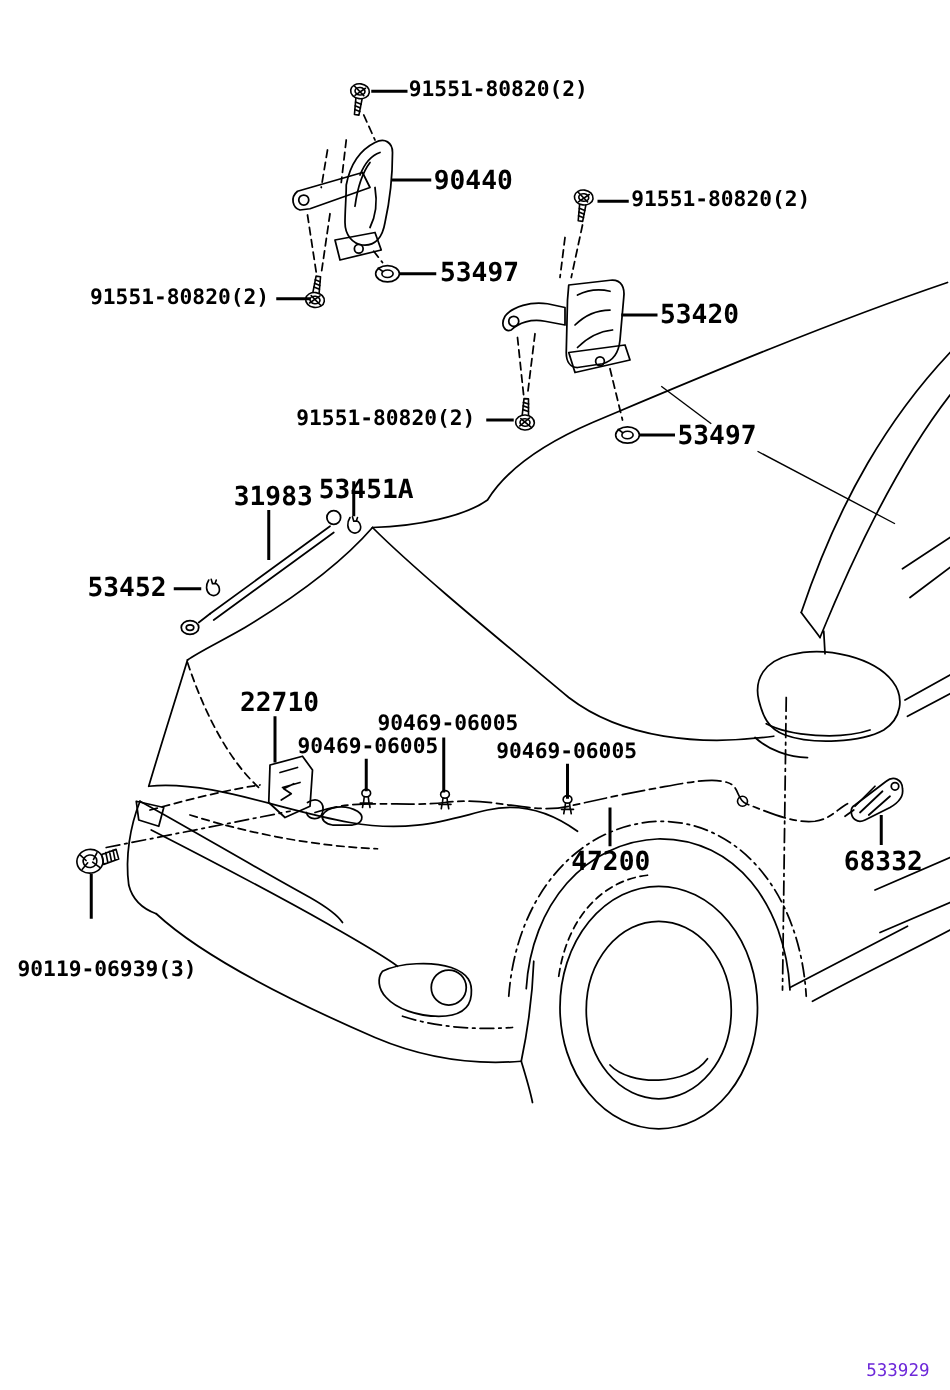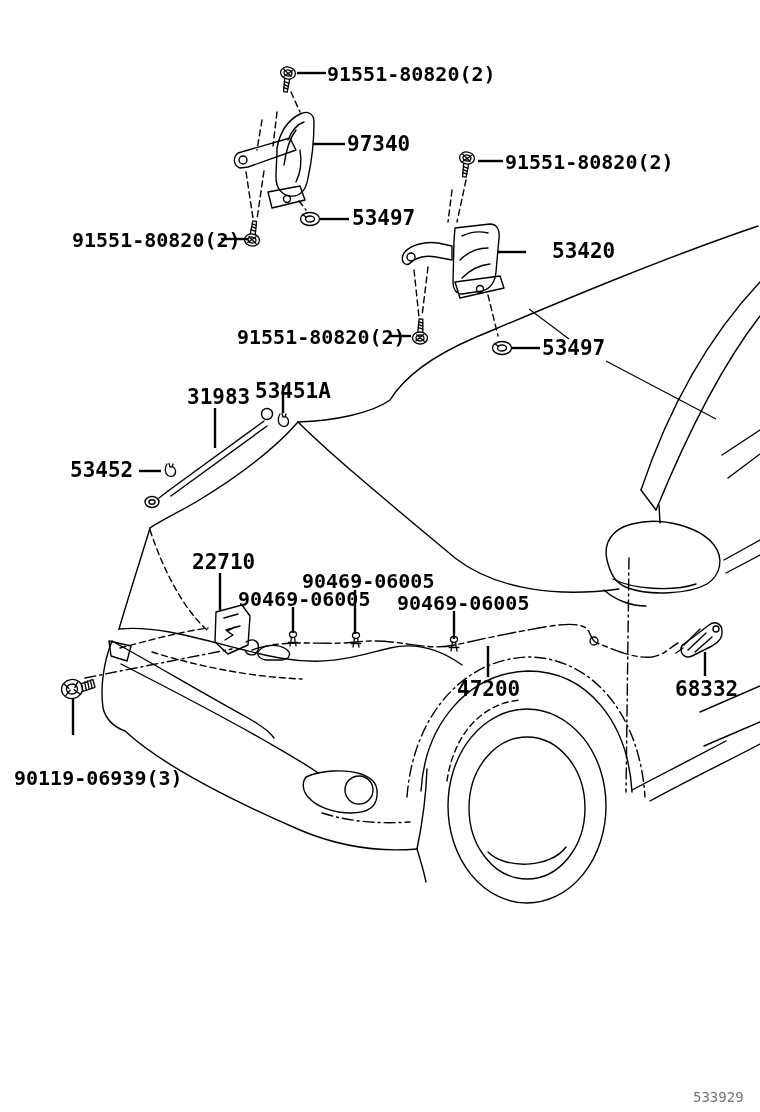--- a/index.html
+++ b/index.html
@@ -1,22 +1,22 @@
 <!DOCTYPE html>
 <html><head>
 <meta charset="utf-8">
 <style>
   html,body{margin:0;padding:0;background:#ffffff;}
   #stage{position:relative;width:760px;height:1112px;background:#ffffff;overflow:hidden;
          font-family:"DejaVu Sans Mono", monospace;}
   #art{position:absolute;left:0;top:0;}
   .lbl{position:absolute;color:#000;font-weight:bold;white-space:nowrap;line-height:1;}
   .lbl-lg{font-size:21px;}
-  .lbl-sm{font-size:20px;}
-  .fig{position:absolute;color:#737373;font-size:14px;font-weight:normal;white-space:nowrap;}
+  .lbl-sm{font-size:17px;}
+  .fig{position:absolute;color:#6d28d9;font-size:14px;font-weight:normal;white-space:nowrap;}
   svg *{vector-effect:non-scaling-stroke;}
   .c{stroke:#000;fill:none;stroke-width:1.4;stroke-linecap:round;stroke-linejoin:round;}
   .d{stroke:#000;fill:none;stroke-width:1.4;stroke-dasharray:6 4;stroke-linecap:round;}
   .dd{stroke:#000;fill:none;stroke-width:1.4;stroke-dasharray:11 4 2 4;stroke-linecap:round;}
   .ld{stroke:#000;fill:none;stroke-width:2.4;stroke-linecap:butt;}
   .tn{stroke:#000;fill:none;stroke-width:1.1;}
   .fx{stroke:#000;fill:none;stroke-width:1.3;stroke-linecap:round;stroke-linejoin:round;}
 </style>
 </head>
 <body>
@@ -182,23 +182,23 @@
     <line class="ld" x1="488" y1="646" x2="488" y2="677"></line>
     <line class="ld" x1="705" y1="652" x2="705" y2="676"></line>
     <line class="ld" x1="73" y1="699" x2="73" y2="735"></line>
     <line class="tn" x1="529" y1="309" x2="569" y2="339"></line>
     <line class="tn" x1="606" y1="361" x2="716" y2="419"></line>
     <path class="dd" d="M85,678 L232,649"></path>
   </g>
 </svg>
 
   <div class="lbl lbl-sm" style="left:327px;top:64px;">91551-80820(2)</div>
-  <div class="lbl lbl-lg" style="left:347px;top:134px;">97340</div>
+  <div class="lbl lbl-lg" style="left:347px;top:134px;">90440</div>
   <div class="lbl lbl-sm" style="left:505px;top:152px;">91551-80820(2)</div>
-  <div class="lbl lbl-lg" style="left:552px;top:241px;">53420</div>
+  <div class="lbl lbl-lg" style="left:528px;top:241px;">53420</div>
   <div class="lbl lbl-sm" style="left:72px;top:230px;">91551-80820(2)</div>
   <div class="lbl lbl-lg" style="left:352px;top:208px;">53497</div>
   <div class="lbl lbl-sm" style="left:237px;top:327px;">91551-80820(2)</div>
   <div class="lbl lbl-lg" style="left:542px;top:338px;">53497</div>
   <div class="lbl lbl-lg" style="left:255px;top:365px;margin-top:16px;">53451A</div>
   <div class="lbl lbl-lg" style="left:187px;top:387px;">31983</div>
   <div class="lbl lbl-lg" style="left:70px;top:460px;">53452</div>
   <div class="lbl lbl-lg" style="left:192px;top:552px;">22710</div>
   <div class="lbl lbl-sm" style="left:302px;top:571px;">90469-06005</div>
   <div class="lbl lbl-sm" style="left:238px;top:589px;">90469-06005</div>

